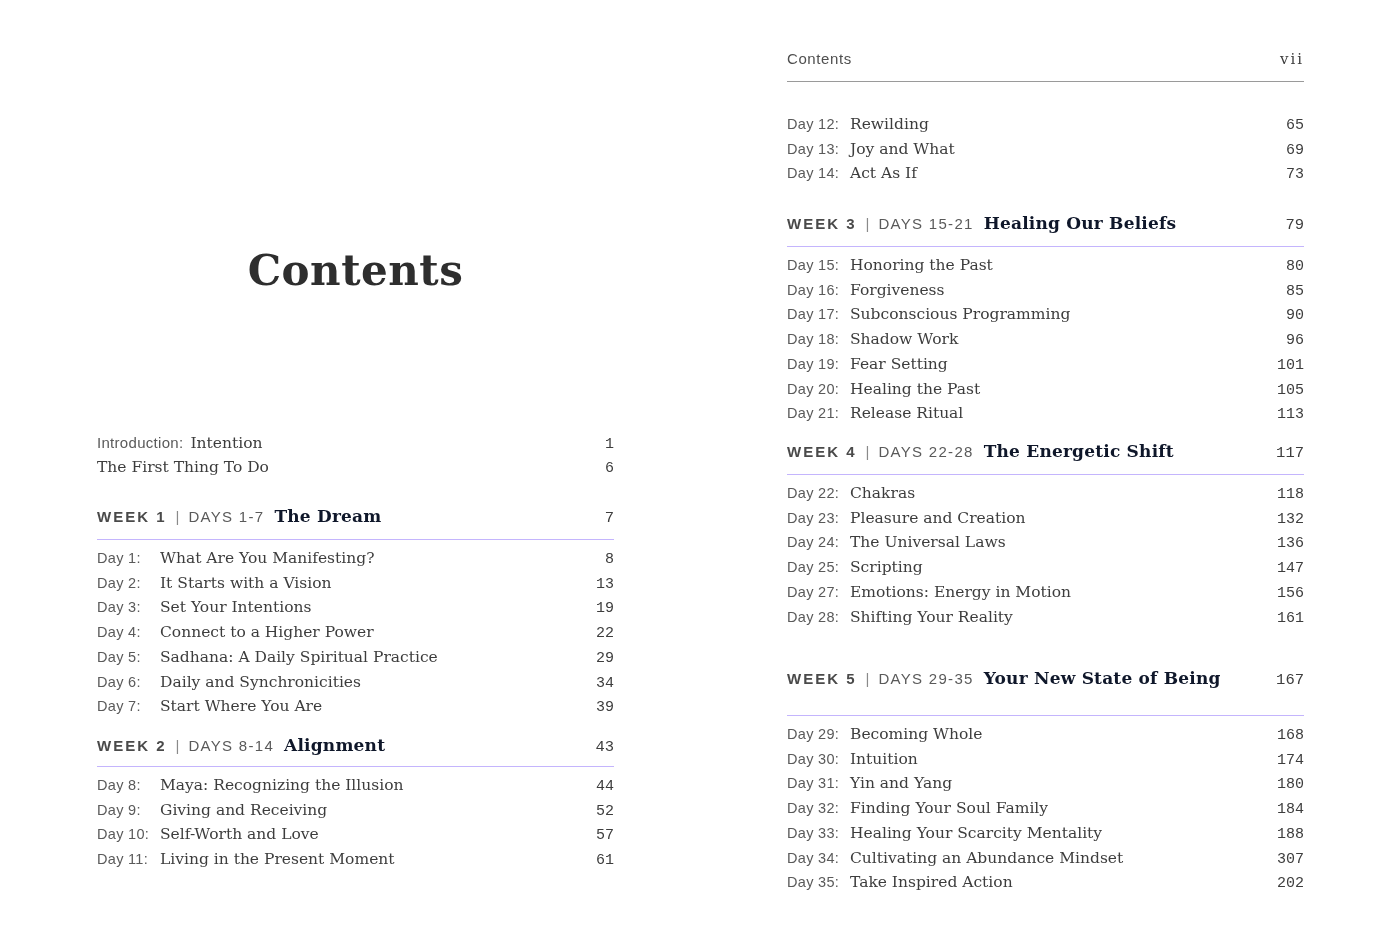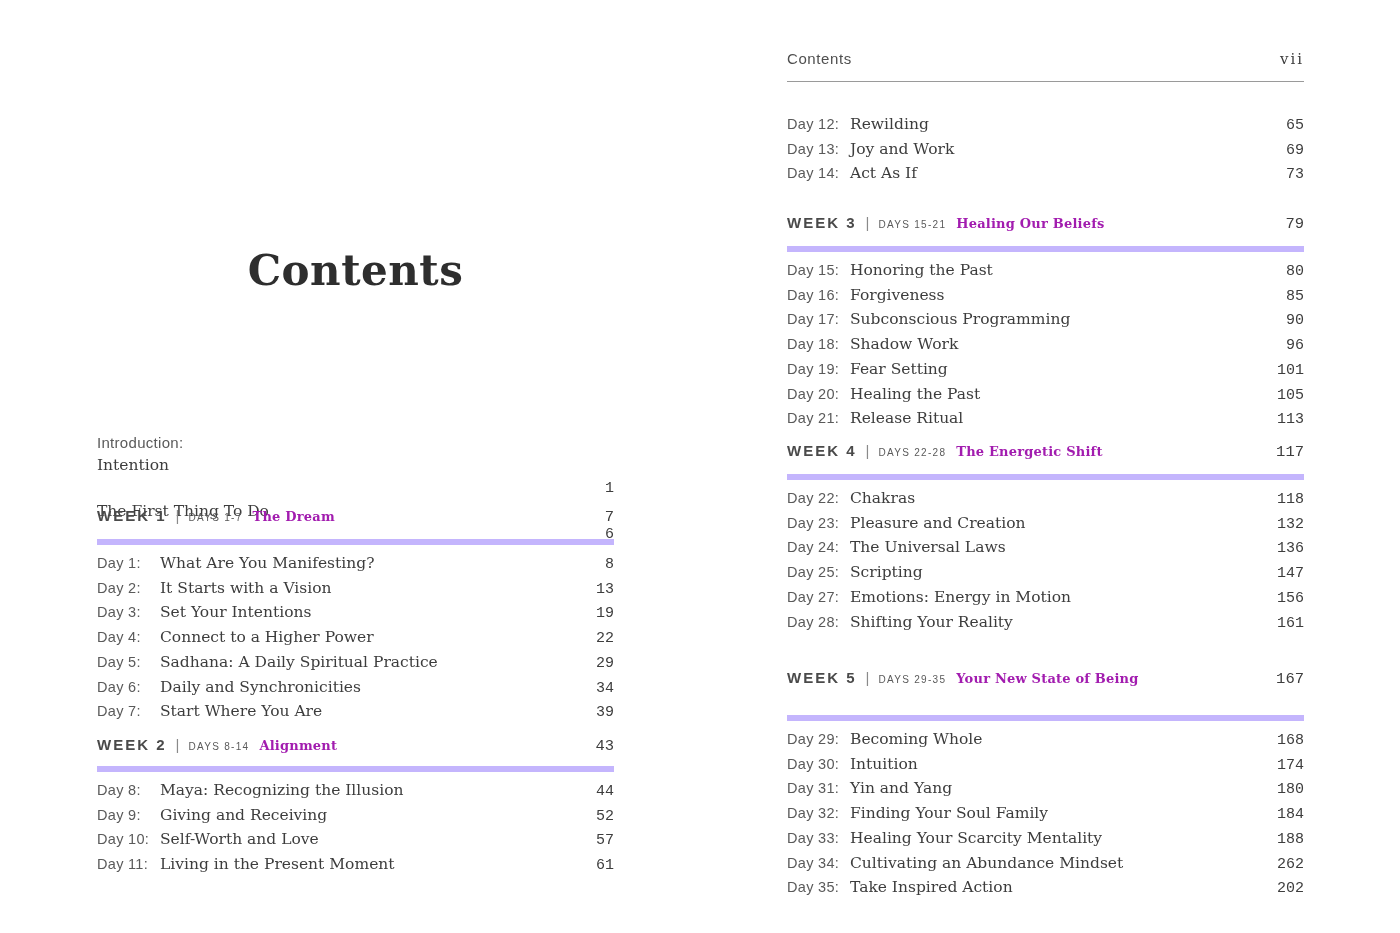--- a/index.html
+++ b/index.html
@@ -43,21 +43,21 @@
 
   
   .abs { position: absolute; left: 0; width: 100%; }
 
   
   .row {
     display: flex; align-items: baseline;
     line-height: 22.7px;
     justify-content: space-between;
   }
-  .front-row { line-height: 23px; flex-direction: column; }
+  .front-row { line-height: 23px; }
   .flabel {
     font-size: 15px; color: #5a5a5a; letter-spacing: 0.3px;
   }
   .flabel:not(:empty) { margin-right: 7px; }
   .day-label {
     flex: 0 0 63px;
     font-size: 14.5px; color: #5a5a5a; letter-spacing: 0.3px;
   }
   .entry-title {
     font-family: "DejaVu Serif", "Liberation Serif", serif;
@@ -68,35 +68,35 @@
     font-family: Liberation Mono, monospace;
     font-size: 15px; color: #3d3d3d;
     text-align: right;
   }
 
   
   .section-heading {
     display: flex; align-items: baseline;
     line-height: 22px;
     padding-bottom: 10px;
-    border-bottom: 6px solid #c4b5fd;
+    border-bottom: 1px solid #c4b5fd;
     margin-bottom: 7px;
   }
   .week-label {
     font-size: 15px; font-weight: 700; color: #4a4a4a; letter-spacing: 2px;
   }
   .heading-sep {
     font-size: 15px; color: #8a8a8a; margin: 0 9px; font-weight: 300;
   }
   .days-range {
-    font-size: 10px; color: #5a5a5a; letter-spacing: 1.3px;
+    font-size: 15px; color: #5a5a5a; letter-spacing: 1.3px;
   }
   .section-title {
     font-family: "DejaVu Serif", "Liberation Serif", serif;
-    font-weight: 700; font-size: 13px; color: #a21caf;
+    font-weight: 700; font-size: 17px; color: #0f172a;
     margin-left: 10px; letter-spacing: 0.2px;
   }
   .section-heading .pagenum { font-size: 15.5px; }
 </style>
 </head>
 <body>
 
 <div class="spread">
 
   <section class="page page-left">
@@ -216,21 +216,21 @@
 
     <div class="abs" style="top:113px">
   <div class="row day-row">
     <span class="day-label">Day 12:</span>
     <span class="entry-title">Rewilding</span>
     <span class="pagenum">65</span>
   </div>
 
   <div class="row day-row">
     <span class="day-label">Day 13:</span>
-    <span class="entry-title">Joy and Work</span>
+    <span class="entry-title">Joy and What</span>
     <span class="pagenum">69</span>
   </div>
 
   <div class="row day-row">
     <span class="day-label">Day 14:</span>
     <span class="entry-title">Act As If</span>
     <span class="pagenum">73</span>
   </div>
 </div>
 
@@ -370,21 +370,21 @@
 
   <div class="row day-row">
     <span class="day-label">Day 33:</span>
     <span class="entry-title">Healing Your Scarcity Mentality</span>
     <span class="pagenum">188</span>
   </div>
 
   <div class="row day-row">
     <span class="day-label">Day 34:</span>
     <span class="entry-title">Cultivating an Abundance Mindset</span>
-    <span class="pagenum">262</span>
+    <span class="pagenum">307</span>
   </div>
 
   <div class="row day-row">
     <span class="day-label">Day 35:</span>
     <span class="entry-title">Take Inspired Action</span>
     <span class="pagenum">202</span>
   </div>
 </div>
     </div>
 

